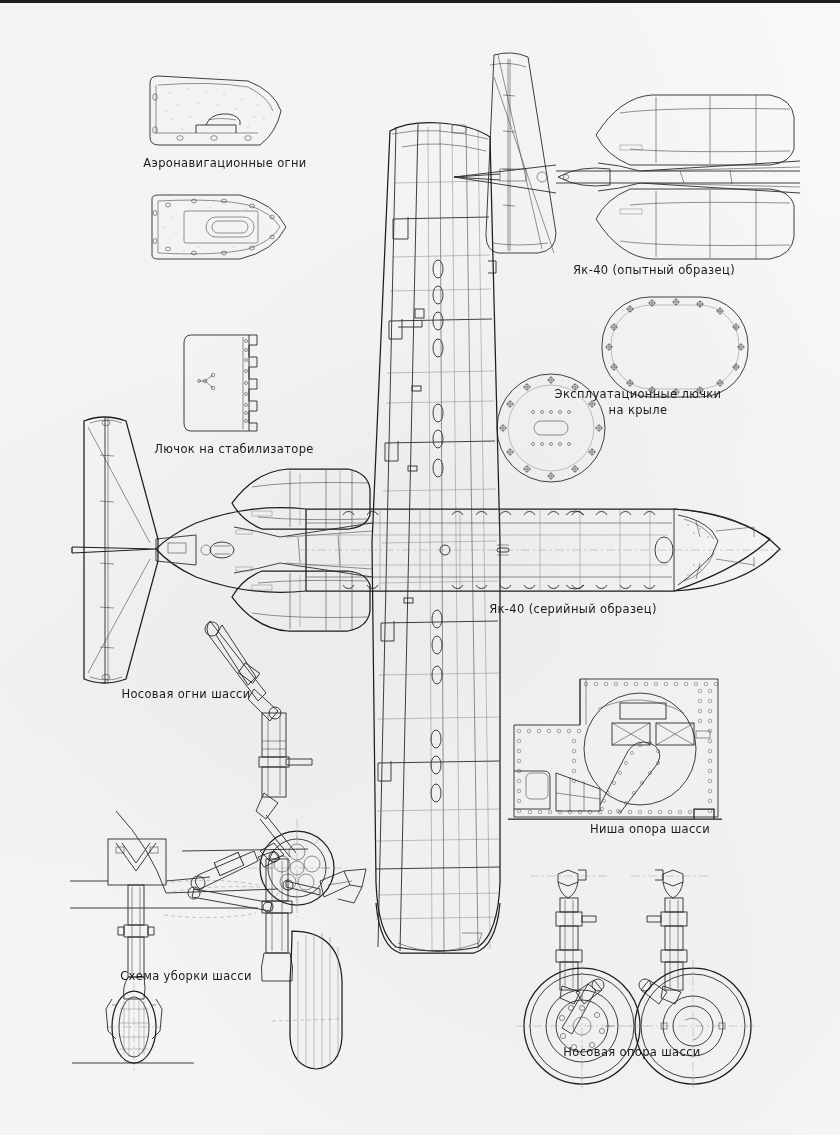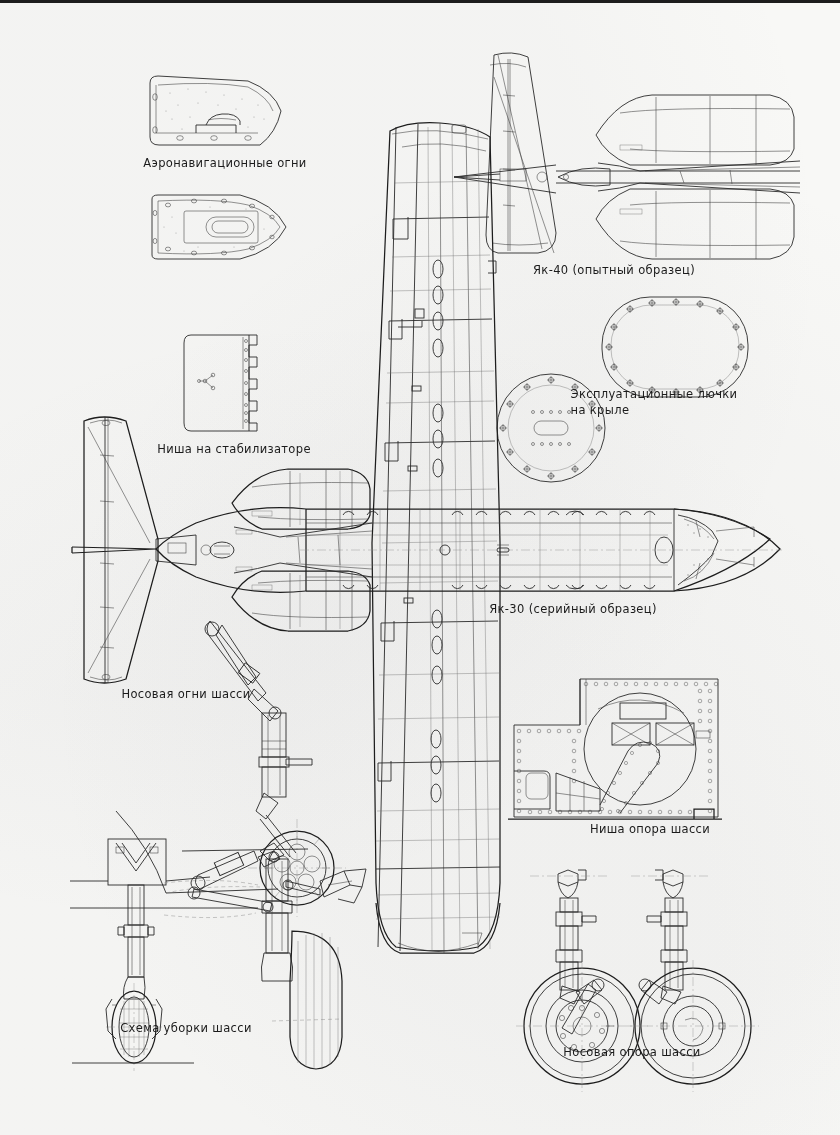--- a/index.html
+++ b/index.html
@@ -25,21 +25,21 @@
   }
   .cap{
     position:absolute;
     font-family:"DejaVu Sans","Liberation Sans",sans-serif;
     font-size:11.5px;
     letter-spacing:.35px;
     color:#1b1b1b;
     white-space:pre-line;
     line-height:1.35;
   }
-  .cap.c{text-align:left;transform:translateX(-50%);}
+  .cap.c{text-align:center;transform:translateX(-50%);}
   svg{position:absolute;left:0;top:0;overflow:visible;}
   .ln{fill:none;stroke:#2a2a2a;stroke-width:.9;}
   .ln-t{fill:none;stroke:#3a3a3a;stroke-width:.55;}
   .ln-f{fill:none;stroke:#6a6a6a;stroke-width:.4;}
   .ln-h{fill:none;stroke:#7a7a7a;stroke-width:.4;stroke-dasharray:4 3;}
   .ln-c{fill:none;stroke:#8a8a8a;stroke-width:.4;stroke-dasharray:9 3 2 3;}
   .ln-b{fill:none;stroke:#1d1d1d;stroke-width:1.25;}
   .riv{fill:none;stroke:#4a4a4a;stroke-width:.45;}
   .dot{fill:#3a3a3a;}
 </style>
@@ -882,23 +882,23 @@
       <circle class="ln" cx="48" cy="158" r="30"></circle>
       <circle class="ln" cx="48" cy="158" r="20"></circle>
       <path class="ln-t" d="M40,152 Q54,146 58,160 Q56,170 48,172"></path>
       <path class="ln-c" d="M-18,158 L114,158 M48,92 L48,224"></path>
       <rect class="ln-t" x="16" y="155" width="6" height="6"></rect>
       <rect class="ln-t" x="74" y="155" width="6" height="6"></rect>
     </g>
   </svg>
 
   <div class="cap c" style="left:225px;top:153px;">Аэронавигационные огни</div>
-  <div class="cap c" style="left:234px;top:439px;">Ниша на стабилизаторе</div>
-  <div class="cap c" style="left:614px;top:260px;">Як-40 (опытный образец)</div>
-  <div class="cap c" style="left:638px;top:384px;margin-left:16px;">Эксплуатационные лючки
+  <div class="cap c" style="left:234px;top:439px;">Лючок на стабилизаторе</div>
+  <div class="cap c" style="left:654px;top:260px;">Як-40 (опытный образец)</div>
+  <div class="cap c" style="left:638px;top:384px;">Эксплуатационные лючки
 на крыле</div>
-  <div class="cap c" style="left:573px;top:599px;">Як-30 (серийный образец)</div>
+  <div class="cap c" style="left:573px;top:599px;">Як-40 (серийный образец)</div>
   <div class="cap c" style="left:186px;top:684px;">Носовая огни шасси</div>
   <div class="cap c" style="left:650px;top:819px;">Ниша опора шасси</div>
-  <div class="cap c" style="left:186px;top:1018px;">Схема уборки шасси</div>
+  <div class="cap c" style="left:186px;top:966px;">Схема уборки шасси</div>
   <div class="cap c" style="left:632px;top:1042px;">Носовая опора шасси</div>
 
 </div>
 
 </body></html>

